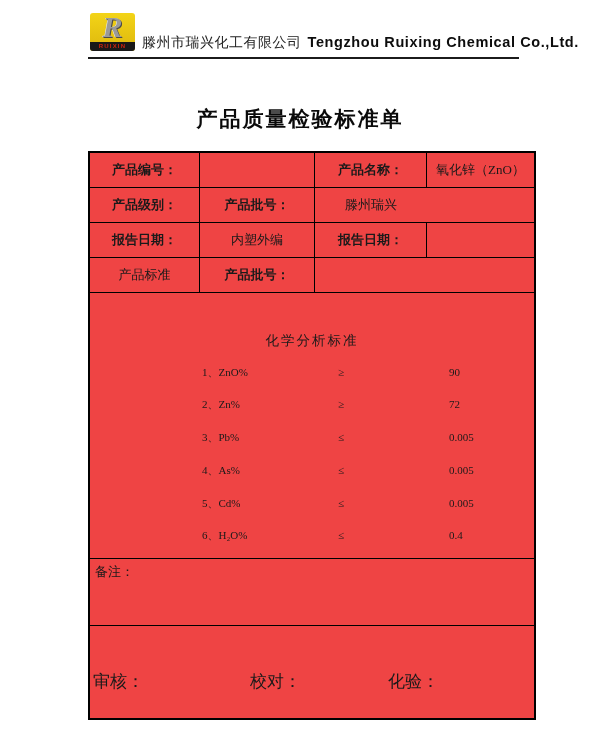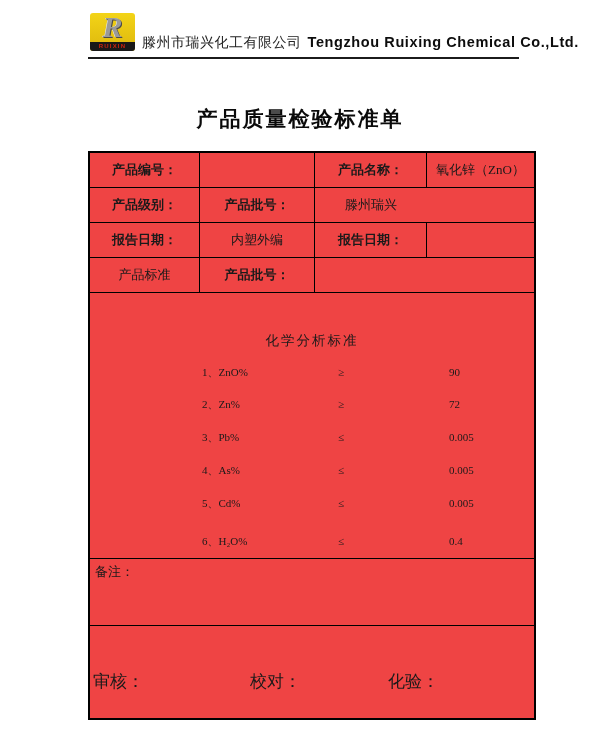--- a/index.html
+++ b/index.html
@@ -135,21 +135,21 @@
       <div class="a-item" style="top:169px">
         <span class="a-name">4、As%</span>
         <span class="a-rel">≤</span>
         <span class="a-val">0.005</span>
       </div>
       <div class="a-item" style="top:202px">
         <span class="a-name">5、Cd%</span>
         <span class="a-rel">≤</span>
         <span class="a-val">0.005</span>
       </div>
-      <div class="a-item" style="top:240px">
+      <div class="a-item" style="top:234px">
         <span class="a-name">6、H₂O%</span>
         <span class="a-rel">≤</span>
         <span class="a-val">0.4</span>
       </div>
     </div>
 
     <div class="remarks">
       <span class="remarks-label">备注：</span>
     </div>
 

